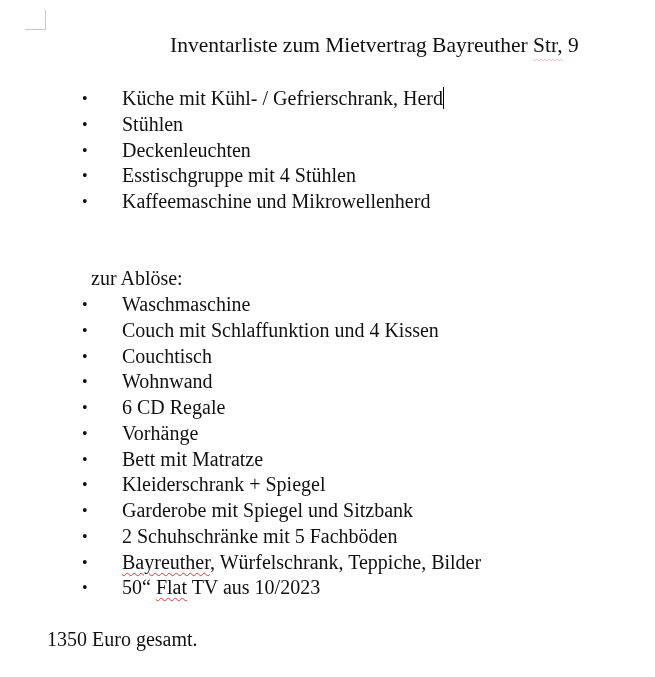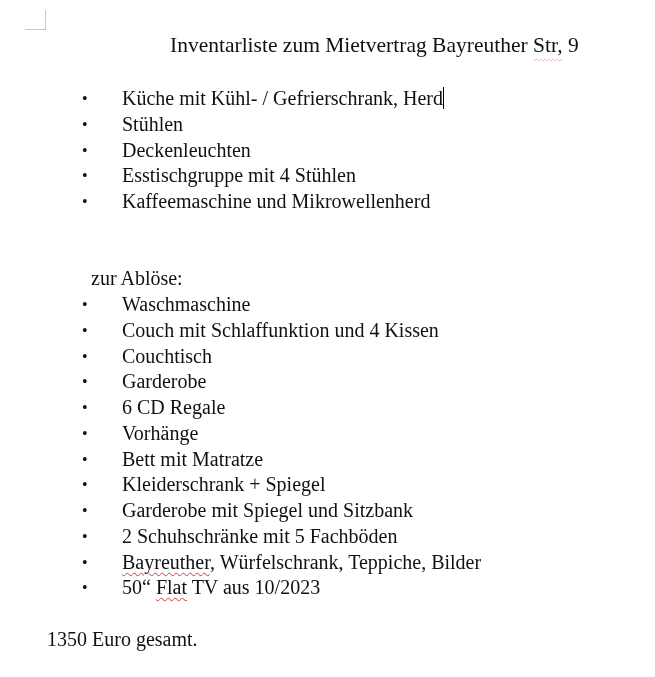--- a/index.html
+++ b/index.html
@@ -145,21 +145,21 @@
   <li>
       <span class="bullet">•</span>
       <span class="text">Couch mit Schlaffunktion und 4 Kissen</span>
     </li>
   <li>
       <span class="bullet">•</span>
       <span class="text">Couchtisch</span>
     </li>
   <li>
       <span class="bullet">•</span>
-      <span class="text">Garderobe</span>
+      <span class="text">Wohnwand</span>
     </li>
   <li>
       <span class="bullet">•</span>
       <span class="text">6 CD Regale</span>
     </li>
   <li>
       <span class="bullet">•</span>
       <span class="text">Vorhänge</span>
     </li>
   <li>

